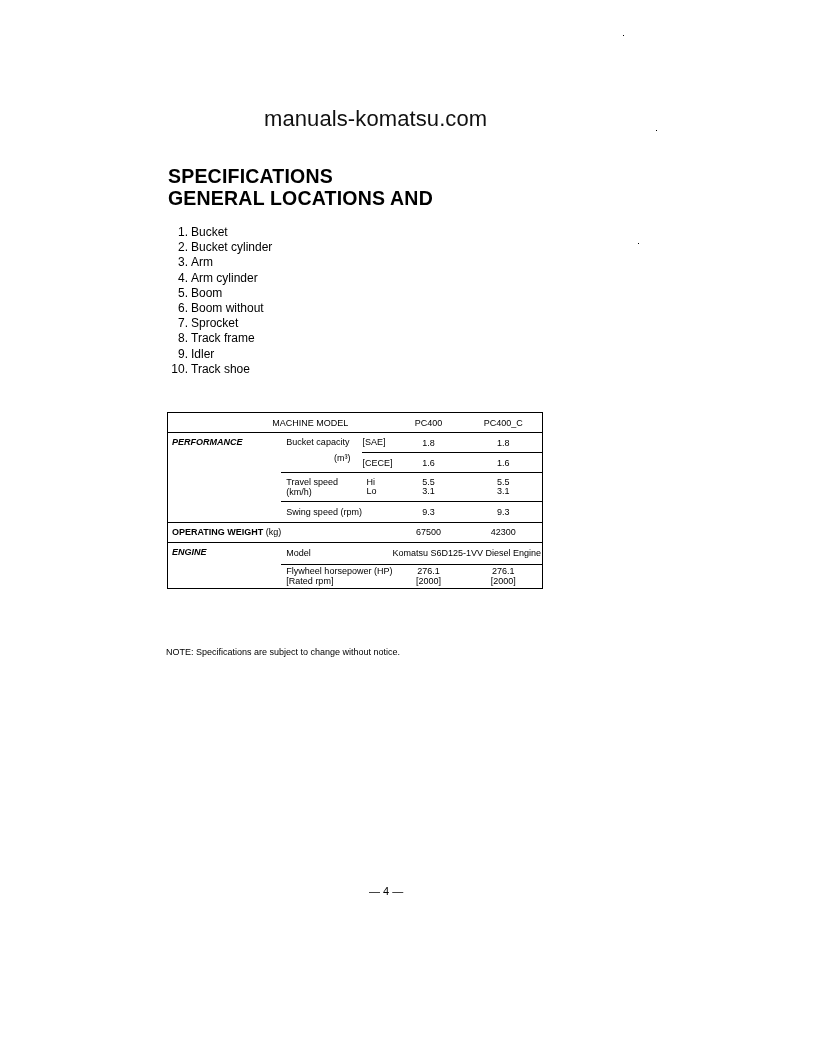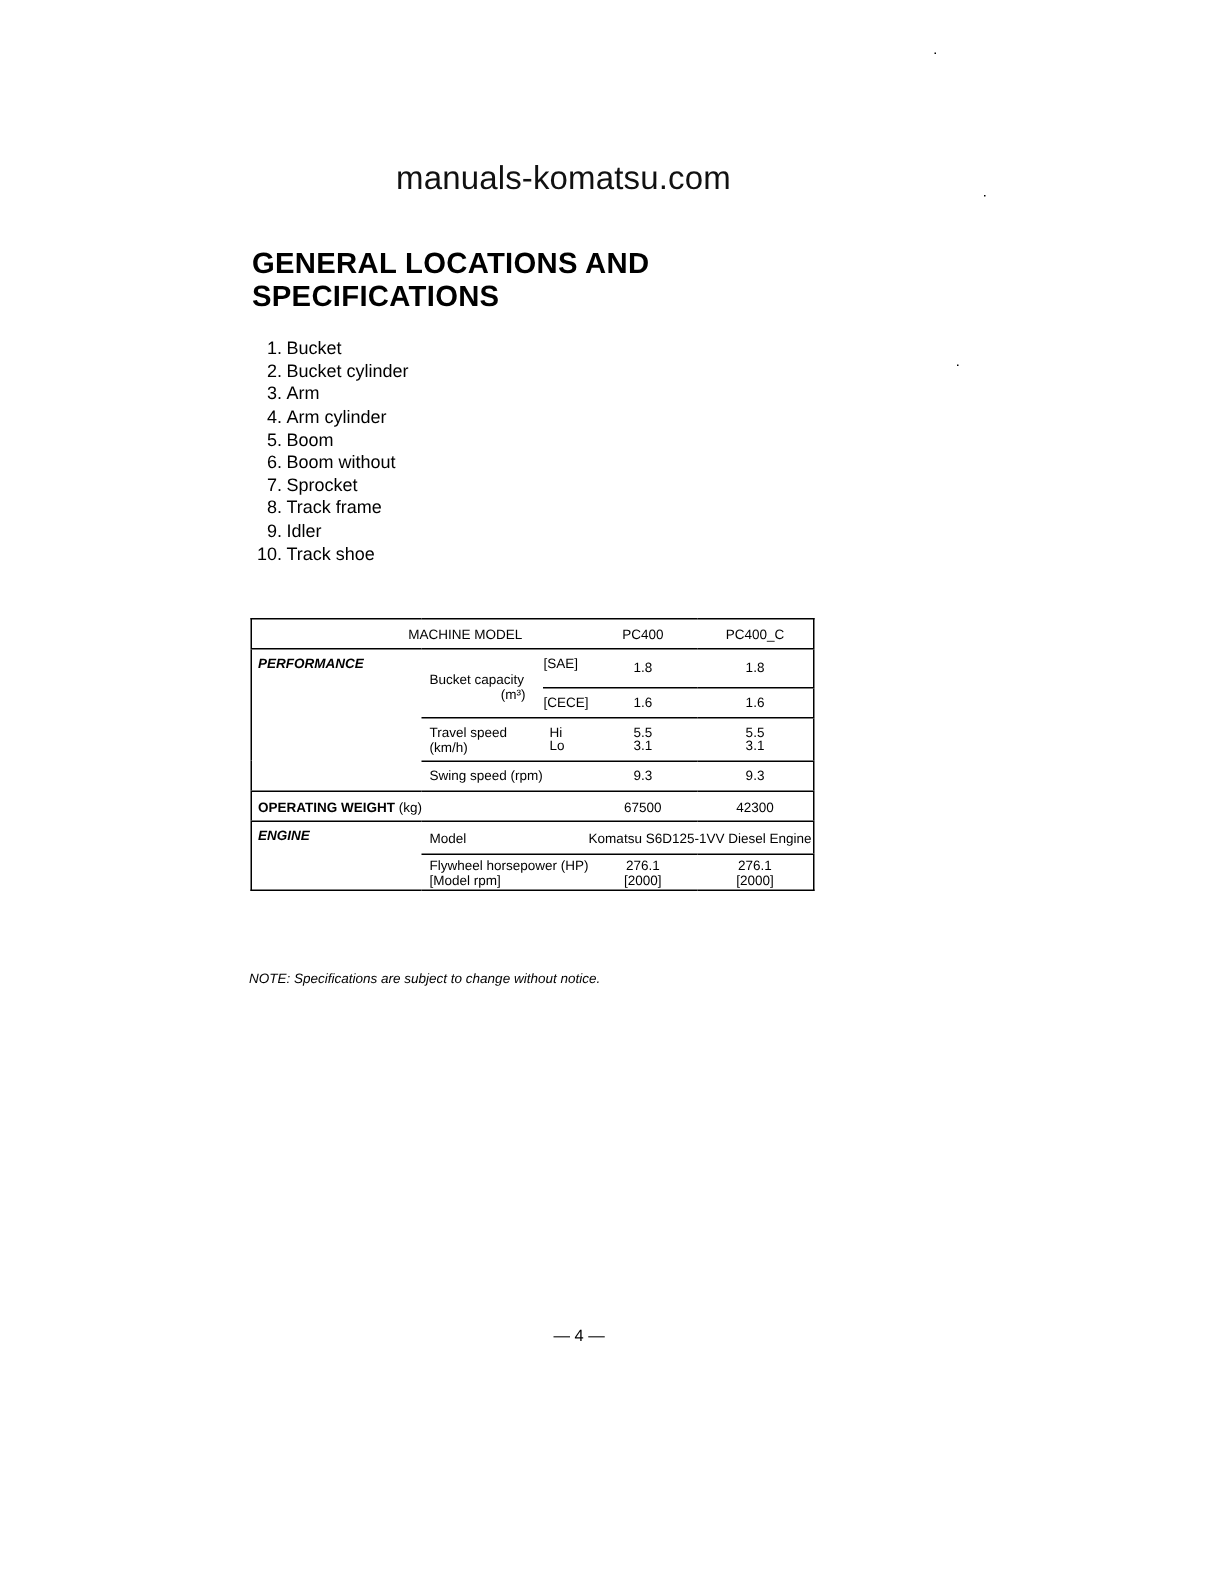--- a/index.html
+++ b/index.html
@@ -14,36 +14,36 @@
   .parts li { display: flex; }
   .parts .num { width: 22px; text-align: right; margin-right: 3px; }
   .spec-table { position: absolute; left: 167px; top: 412px; width: 336px;
                 border: 1.5px solid #000; border-collapse: collapse; font-size: 9px; }
   .spec-table td { padding: 0; vertical-align: middle; height: 0; }
   .hdr td { height: 19px; border-bottom: 1.2px solid #000; }
   .sec { font-weight: bold; font-size: 9px; padding-left: 4px !important; vertical-align: top !important; padding-top: 4px !important; font-style: italic; }
   .c { text-align: center; }
   .line-top { border-top: 1px solid #000; }
   .sec-top { border-top: 1.2px solid #000; }
-  .note { position: absolute; left: 166px; top: 647px; font-size: 9px; font-style: italic; }
+  .note { position: absolute; left: 166px; top: 647px; font-size: 9px; }
   .page-num { position: absolute; left: 369px; top: 885px; font-size: 11px; }
   .dot { position: absolute; width: 1px; height: 1px; background: #000; }
 </style>
 </head>
 <body>
 
 <div class="dot" style="left:623px;top:35px"></div>
 <div class="dot" style="left:656px;top:130px"></div>
 <div class="dot" style="left:638px;top:243px"></div>
 
 <div class="watermark">manuals-komatsu.com</div>
 
 <div class="title">
+  <div>SPECIFICATIONS</div>
   <div>GENERAL LOCATIONS AND</div>
-  <div>SPECIFICATIONS</div>
 </div>
 
 <ul class="parts">
   <li>
       <span class="num">1.</span>
       <span>Bucket</span>
     </li>
   <li>
       <span class="num">2.</span>
       <span>Bucket cylinder</span>
@@ -92,21 +92,21 @@
   </colgroup>
   <tbody>
       <tr class="hdr">
     <td colspan="3" class="c" style="padding-left:60px">MACHINE MODEL</td>
     <td class="c">PC400</td>
     <td class="c">PC400_C</td>
   </tr>
 
   <tr style="height:20px">
     <td rowspan="5" class="sec">PERFORMANCE</td>
-    <td style="padding-left:5px; vertical-align:top; padding-top:15px">Bucket capacity</td>
+    <td style="padding-left:5px; vertical-align:top; padding-top:4px">Bucket capacity</td>
     <td style="vertical-align:top; padding-top:4px; border-bottom:1px solid #000">[SAE]</td>
     <td class="c">1.8</td>
     <td class="c">1.8</td>
   </tr>
   <tr style="height:20px">
     <td style="text-align:right; padding-right:12px; vertical-align:top; padding-top:0px">(m³)</td>
     <td>[CECE]</td>
     <td class="c line-top">1.6</td>
     <td class="c line-top">1.6</td>
   </tr>
@@ -140,21 +140,21 @@
     <td class="c sec-top">42300</td>
   </tr>
   <tr style="height:22px">
     <td rowspan="2" class="sec sec-top">ENGINE</td>
     <td colspan="2" class="sec-top" style="padding-left:5px">Model</td>
     <td colspan="2" class="sec-top" style="text-align:left; padding-right:1px; white-space:nowrap">Komatsu S6D125-1VV Diesel Engine</td>
   </tr>
   <tr style="height:24px">
     <td colspan="2" class="line-top" style="padding-left:5px; line-height:10px; white-space:nowrap">
           <div>Flywheel horsepower (HP)</div>
-          <div>[Model rpm]</div>
+          <div>[Rated rpm]</div>
         </td>
     <td class="c line-top" style="line-height:10px">
           <div>276.1</div>
           <div>[2000]</div>
         </td>
     <td class="c line-top" style="line-height:10px">
           <div>276.1</div>
           <div>[2000]</div>
         </td>
   </tr>

